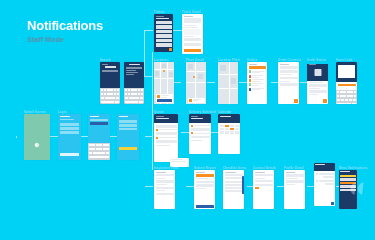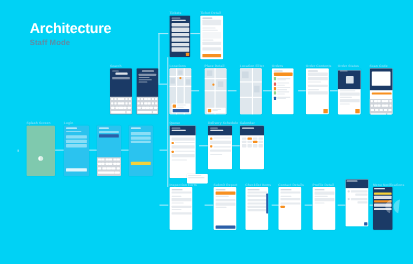--- a/index.html
+++ b/index.html
@@ -63,21 +63,21 @@
 
   
   .watermark{position:absolute;right:8px;bottom:8px;opacity:.32;}
 </style>
 </head>
 <body style="background: rgb(0, 210, 245);">
 
 <div id="board">
 
   <div class="title-block">
-    <div class="title">Architecture</div>
+    <div class="title">Notifications</div>
     <div class="subtitle">Staff Mode</div>
   </div>
 
   <div class="conn v" style="left:152px;top:52px;height:66px;"></div>
   <div class="conn h" style="left:144px;top:30px;width:9px;"></div>
   <div class="conn v" style="left:144px;top:30px;height:46px;"></div>
   <div class="conn h" style="left:144px;top:76px;width:8px;"></div>
   <div class="conn h" style="left:173px;top:30px;width:9px;"></div>
   <div class="conn h" style="left:173px;top:82px;width:8px;"></div>
   <div class="conn h" style="left:207px;top:82px;width:8px;"></div>

